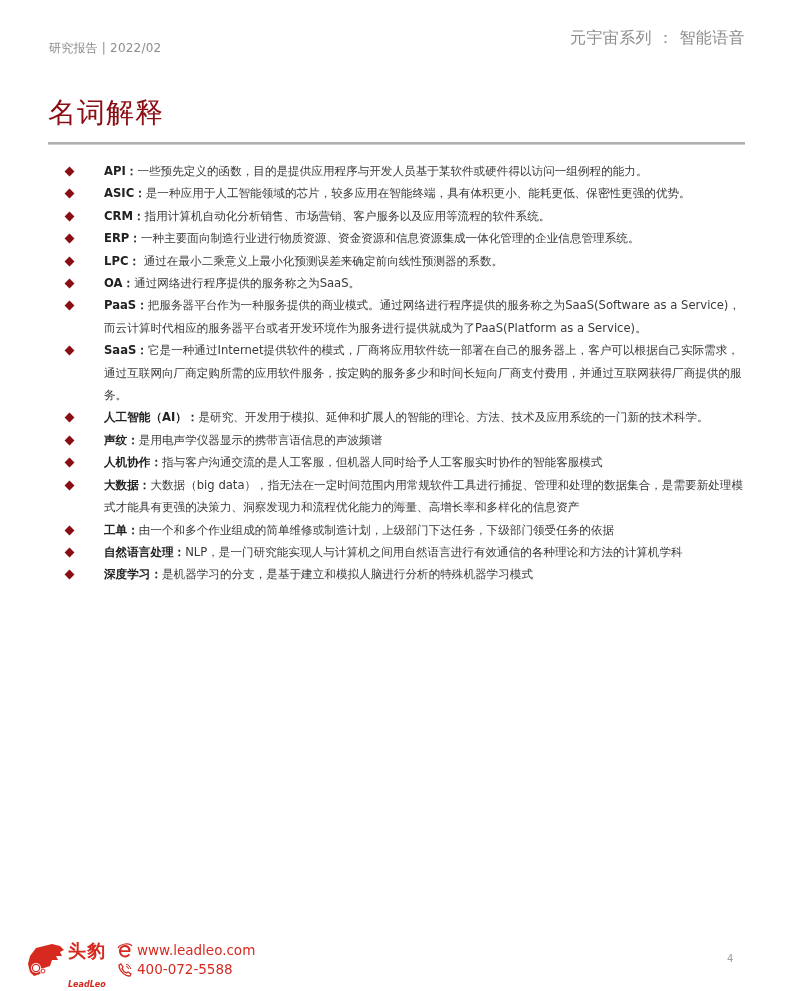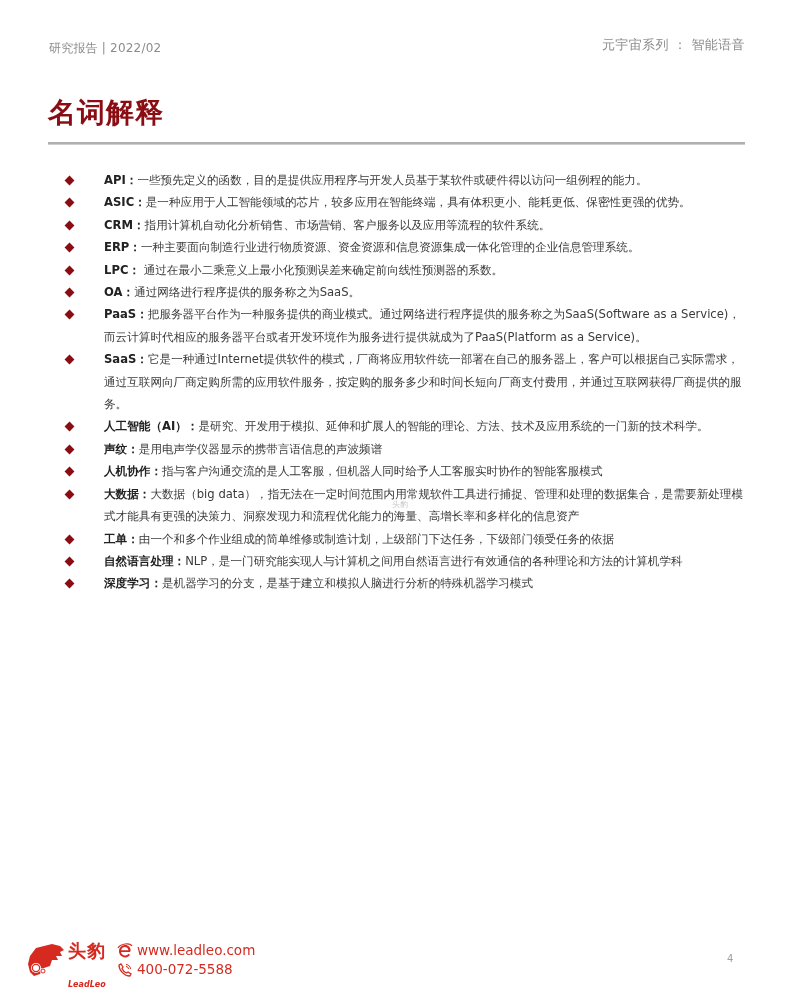--- a/index.html
+++ b/index.html
@@ -1,26 +1,26 @@
 <!DOCTYPE html>
 <html><head>
 <meta charset="utf-8">
 <style>
   * { margin: 0; padding: 0; box-sizing: border-box; }
   html, body { width: 793px; height: 991px; background: #ffffff; overflow: hidden; }
   body { position: relative; font-family: "DejaVu Sans", "Liberation Sans", sans-serif; color: #333333; }
 
   .header-left { position: absolute; left: 49px; top: 40px; font-size: 12px; color: #8c8c8c; letter-spacing: 0.2px; }
-  .header-right { position: absolute; right: 48px; top: 36px; font-size: 13px; color: #8c8c8c; letter-spacing: 0.4px; }
+  .header-right { position: absolute; right: 48px; top: 28px; font-size: 16px; color: #8c8c8c; letter-spacing: 0.4px; }
   .header-left span, .header-right span { white-space: pre; }
 
-  .page-title { position: absolute; left: 48px; top: 96px; font-size: 28px; font-weight: bold; color: #8b0d14; letter-spacing: 1px; line-height: 34px; }
+  .page-title { position: absolute; left: 48px; top: 96px; font-size: 28px; font-weight: normal; color: #8b0d14; letter-spacing: 1px; line-height: 34px; }
   .title-rule { position: absolute; left: 48px; top: 142px; width: 697px; height: 3px; background: #b0b0b0; border-bottom: 1px solid #cfcfcf; }
 
-  .glossary { position: absolute; left: 64px; top: 169px; width: 680px; list-style: none; }
+  .glossary { position: absolute; left: 64px; top: 160px; width: 680px; list-style: none; }
   .glossary li { position: relative; padding-left: 40px; font-size: 11.6px; line-height: 22.4px; color: #333333; }
   .glossary li .bullet { position: absolute; left: 2px; top: 8px; width: 7px; height: 7px; background: #8b0d14; transform: rotate(45deg); }
   .glossary li .term { font-weight: bold; color: #222222; }
   .glossary li .def { color: #3a3a3a; }
 
   .watermark { position: absolute; left: 392px; top: 499px; font-size: 8px; color: #c9c9c9; }
 
   .footer-logo { position: absolute; left: 26px; top: 942px; width: 40px; height: 36px; }
   .footer-brand { position: absolute; left: 68px; top: 941px; }
   .footer-brand .cn { font-size: 18px; font-weight: bold; color: #d62a20; letter-spacing: 1px; line-height: 20px; }

